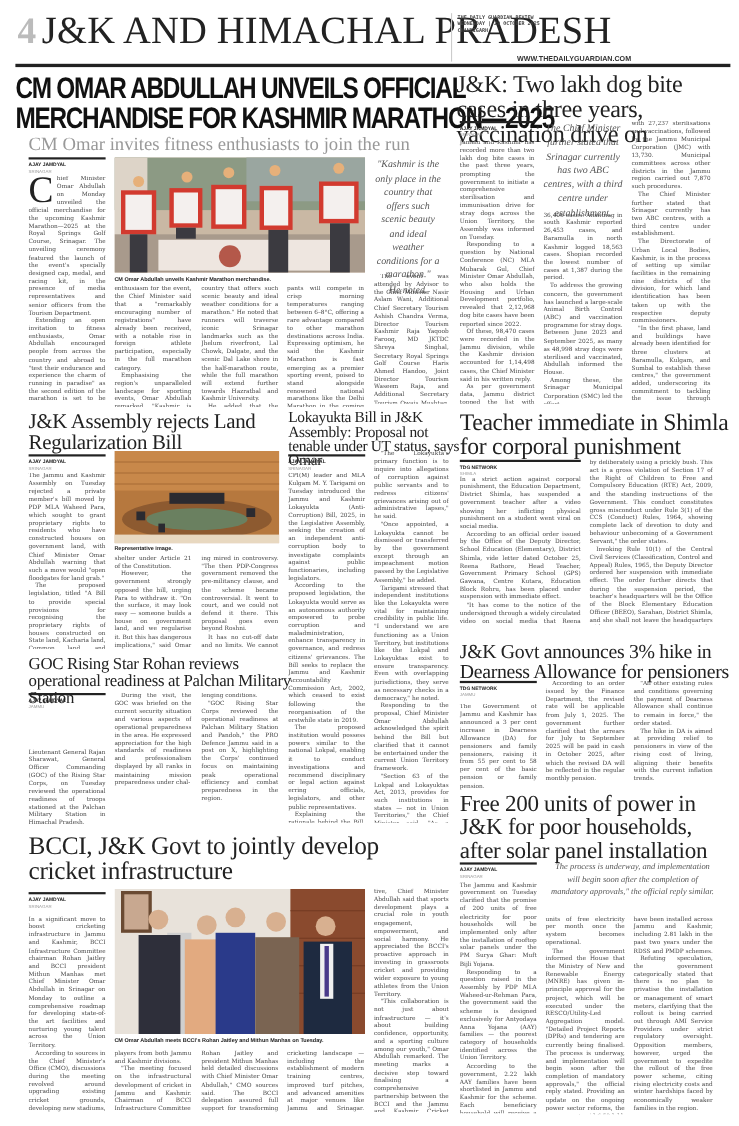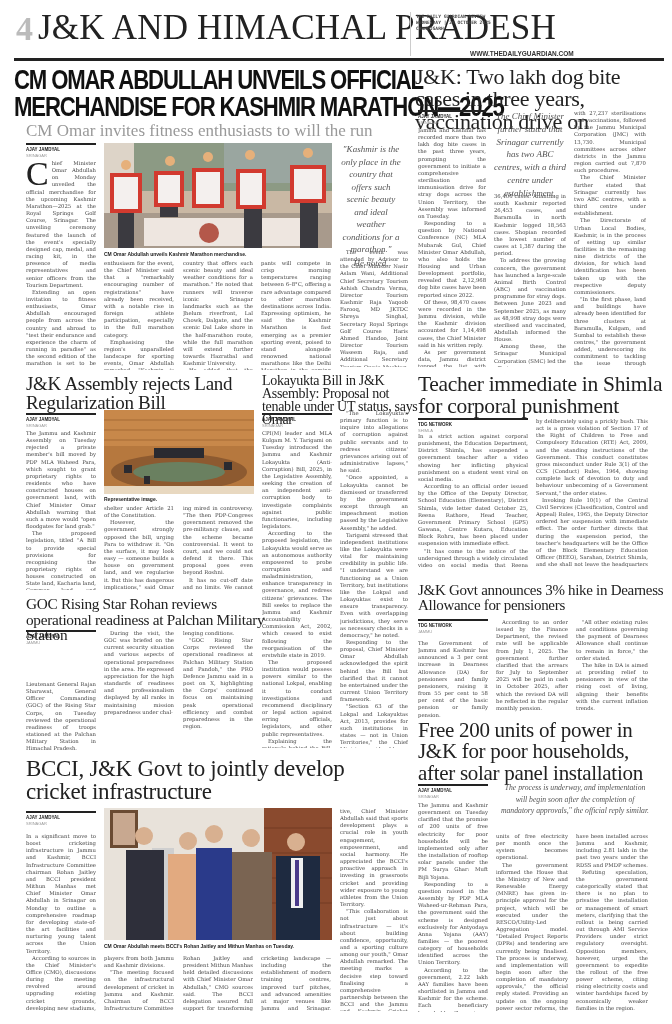--- a/index.html
+++ b/index.html
@@ -35,21 +35,21 @@
 <div class="abs mast-meta">
   <div>THE DAILY GUARDIAN REVIEW</div>
   <div>WEDNESDAY | 29 OCTOBER 2025</div>
   <div>CHANDIGARH</div>
 </div>
 <div class="abs mast-url">WWW.THEDAILYGUARDIAN.COM</div>
 <div class="abs mast-rule"></div>
 
 <div class="abs h-cond" style="left:14px;top:66px">CM OMAR ABDULLAH UNVEILS OFFICIAL</div>
 <div class="abs h-cond" style="left:14px;top:93px">MERCHANDISE FOR KASHMIR MARATHON—2025</div>
-<div class="abs sub" style="left:26px;top:121px">CM Omar invites fitness enthusiasts to will the run</div>
+<div class="abs sub" style="left:26px;top:121px">CM Omar invites fitness enthusiasts to join the run</div>
 
 <div class="abs byline" style="left:26px;top:143px;width:70px">
   <span class="n">AJAY JAMDYAL</span>
   <span class="p">SRINAGAR</span>
 </div>
 <div class="abs col" style="left:26px;top:160px;width:70px;height:206px">
   <span class="dropcap">C</span>
   <span>hief Minister Omar Abdullah on Monday unveiled the official merchandise for the upcoming Kashmir Marathon—2025 at the Royal Springs Golf Course, Srinagar. The unveiling ceremony featured the launch of the event's specially designed cap, medal, and racing kit, in the presence of media representatives and senior officers from the Tourism Department.</span>
   <p>Extending an open invitation to fitness enthusiasts, Omar Abdullah encouraged people from across the country and abroad to "test their endurance and experience the charm of running in paradise" as the second edition of the marathon is set to be held on November 2.</p>
   
@@ -205,21 +205,21 @@
 <div class="abs col" style="left:418px;top:433px;width:110px;height:135px">
   <p class="first">In a strict action against corporal punishment, the Education Department, District Shimla, has suspended a government teacher after a video showing her inflicting physical punishment on a student went viral on social media.</p>
   <p>According to an official order issued by the Office of the Deputy Director, School Education (Elementary), District Shimla, vide letter dated October 25, Reena Rathore, Head Teacher, Government Primary School (GPS) Gawana, Centre Kutara, Education Block Rohru, has been placed under suspension with immediate effect.</p>
   <p>"It has come to the notice of the undersigned through a widely circulated video on social media that Reena Rathore, HT GPS Gawana (Centre Kutara) E/B Rohru Distt Shimla, inflicted severe corporal punishment on a student of the school</p>
 </div>
 <div class="abs col" style="left:536px;top:418px;width:112px;height:150px">
   <p class="first">by deliberately using a prickly bush. This act is a gross violation of Section 17 of the Right of Children to Free and Compulsory Education (RTE) Act, 2009, and the standing instructions of the Government. This conduct constitutes gross misconduct under Rule 3(1) of the CCS (Conduct) Rules, 1964, showing complete lack of devotion to duty and behaviour unbecoming of a Government Servant," the order states.</p>
   <p>Invoking Rule 10(1) of the Central Civil Services (Classification, Control and Appeal) Rules, 1965, the Deputy Director ordered her suspension with immediate effect. The order further directs that during the suspension period, the teacher's headquarters will be the Office of the Block Elementary Education Officer (BEEO), Sarahan, District Shimla, and she shall not leave the headquarters without prior permission of the competent authority.</p>
 </div>
 
-<div class="abs h-serif" style="left:418px;top:583px;width:250px;font-size:15px">J&amp;K Govt announces 3% hike in Dearness Allowance for pensioners</div>
+<div class="abs h-serif" style="left:418px;top:583px;width:250px;font-size:18px">J&amp;K Govt announces 3% hike in Dearness Allowance for pensioners</div>
 <div class="abs byline" style="left:418px;top:619px;width:70px">
   <span class="n">TDG NETWORK</span>
   <span class="p">JAMMU</span>
 </div>
 <div class="abs col" style="left:418px;top:640px;width:70px;height:80px">
   <p class="first">The Government of Jammu and Kashmir has announced a 3 per cent increase in Dearness Allowance (DA) for pensioners and family pensioners, raising it from 55 per cent to 58 per cent of the basic pension or family pension.</p>
 </div>
 <div class="abs col" style="left:496px;top:619px;width:72px;height:100px">
   <p>According to an order issued by the Finance Department, the revised rate will be applicable from July 1, 2025. The government further clarified that the arrears for July to September 2025 will be paid in cash in October 2025, after which the revised DA will be reflected in the regular monthly pension.</p>
 </div>

